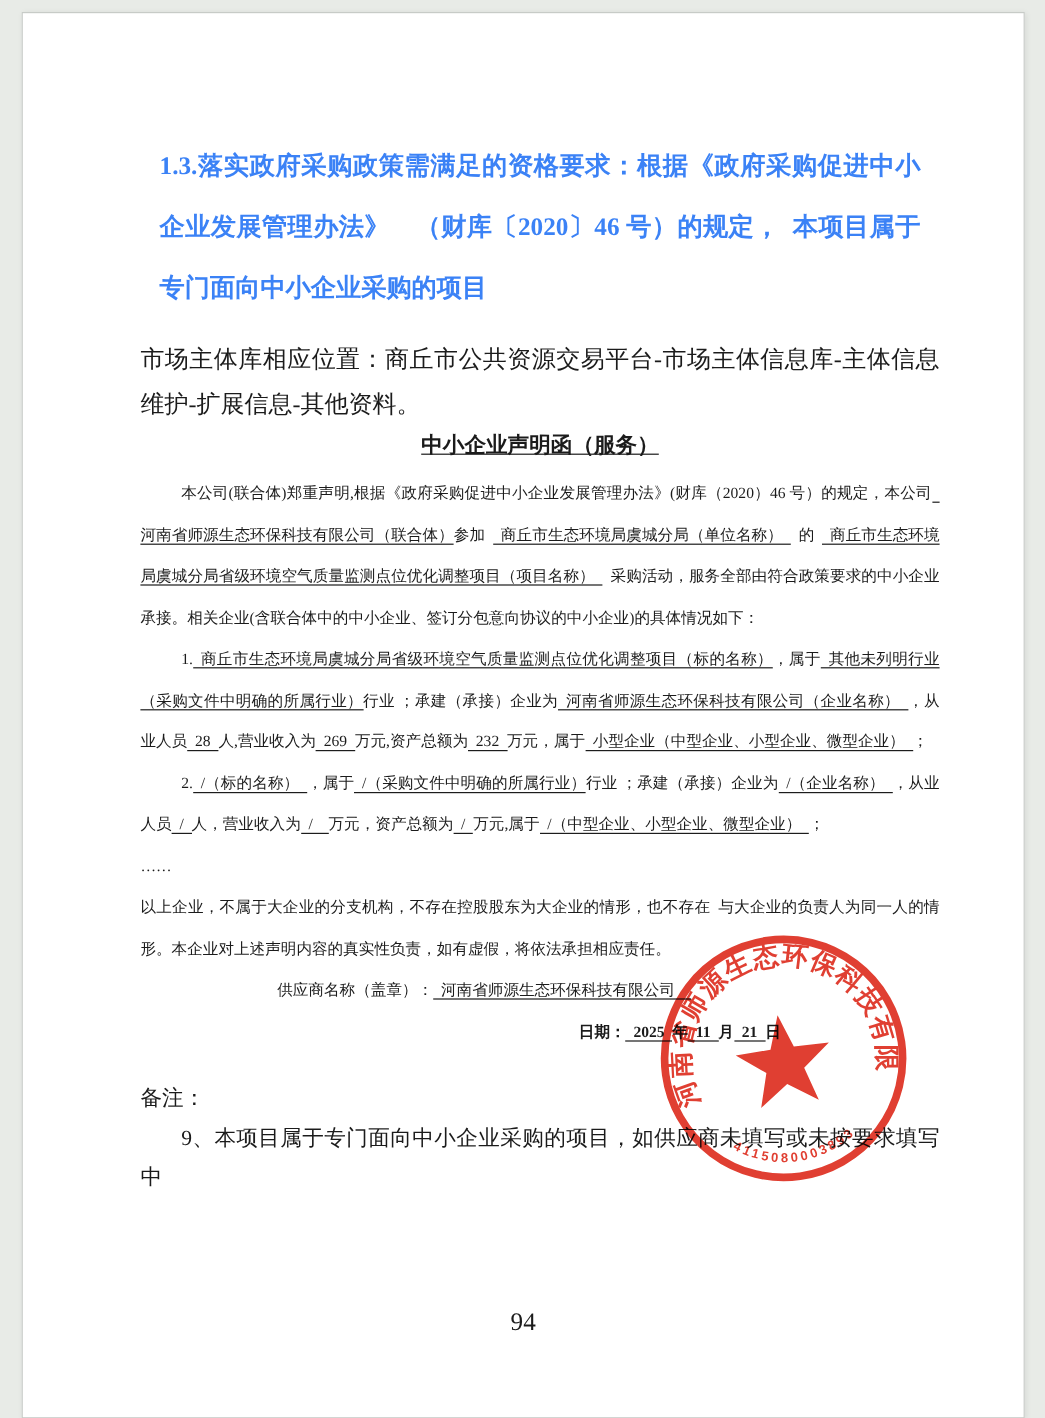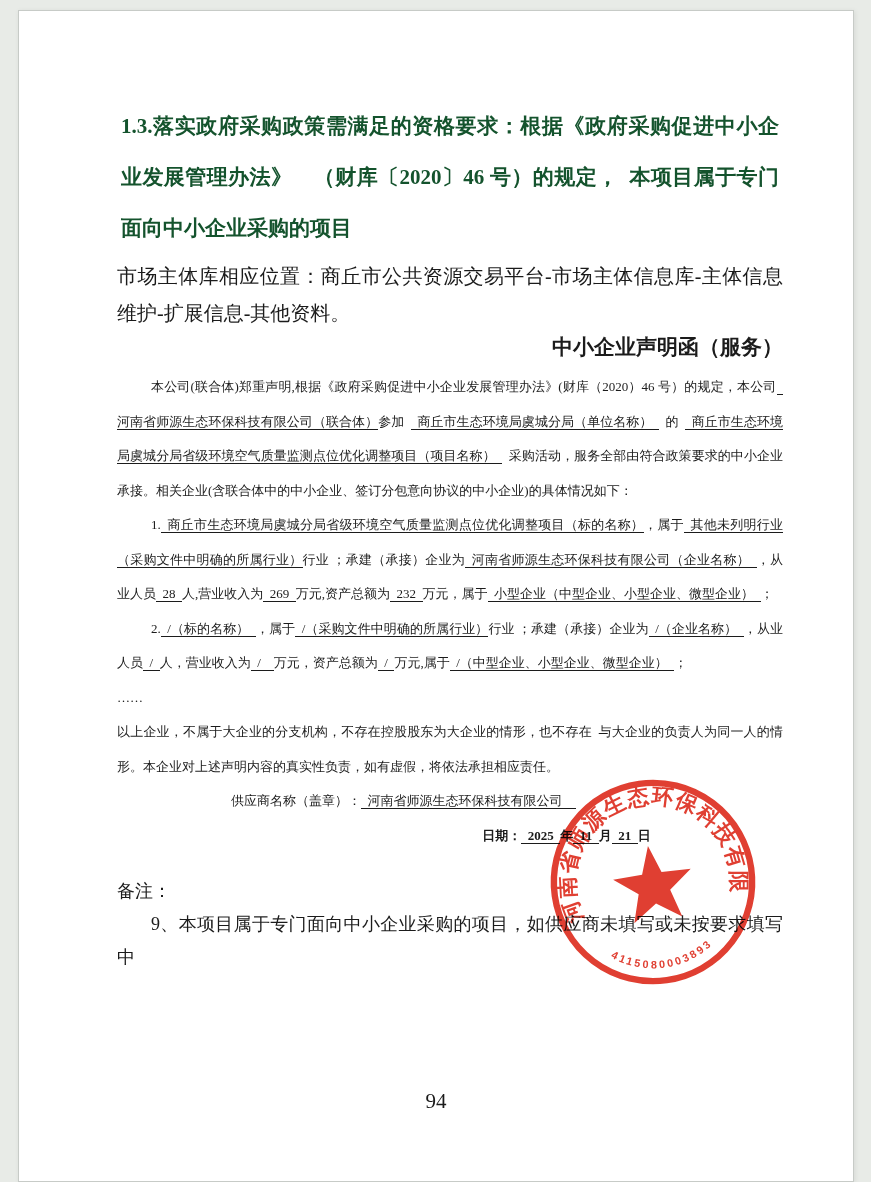--- a/index.html
+++ b/index.html
@@ -16,39 +16,40 @@
     left: 18px; top: 10px;
     width: 836px; height: 1172px;
     background: #ffffff;
     border: 1px solid #c7cbc7;
     box-shadow: 1px 1px 5px rgba(0,0,0,0.08);
     box-sizing: border-box;
   }
   .content { padding: 86px 70px 0 98px; }
 
   .heading {
-    margin: 4px;
+    margin: 16px;
     font-size: 21px;
     font-weight: 700;
     line-height: 51px;
     text-align: justify;
-    color: #14532d;
+    color: #3b82f6;
   }
   .loc {
     margin: 2px 0 0;
     font-size: 20px;
     line-height: 37px;
     text-align: justify;
   }
   .doc-title {
     margin: 0;
-    font-size: 21px;
+    font-size: 18px;
     font-weight: 700;
-    text-align: right;
+    text-align: center;
     line-height: 30px;
+    text-decoration: underline;
   }
   .decl { margin-top: 8px; }
   .para {
     margin: 0;
     font-size: 13px;
     line-height: 34.5px;
     text-align: justify;
   }
   .indent { text-indent: 34px; }
   .u { border-bottom: 1.2px solid #1c1c1c; }

